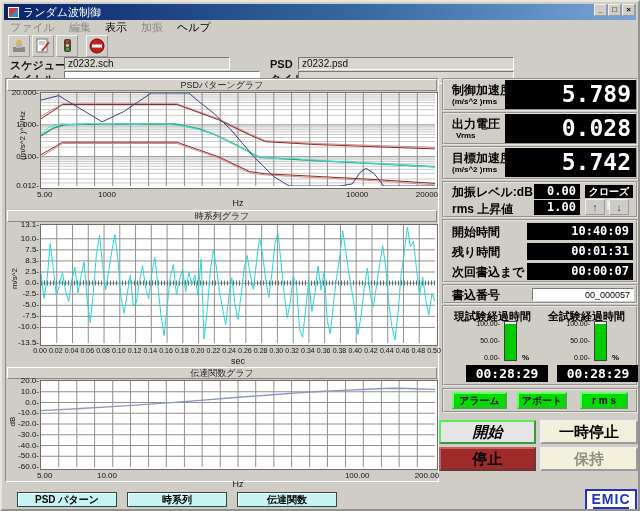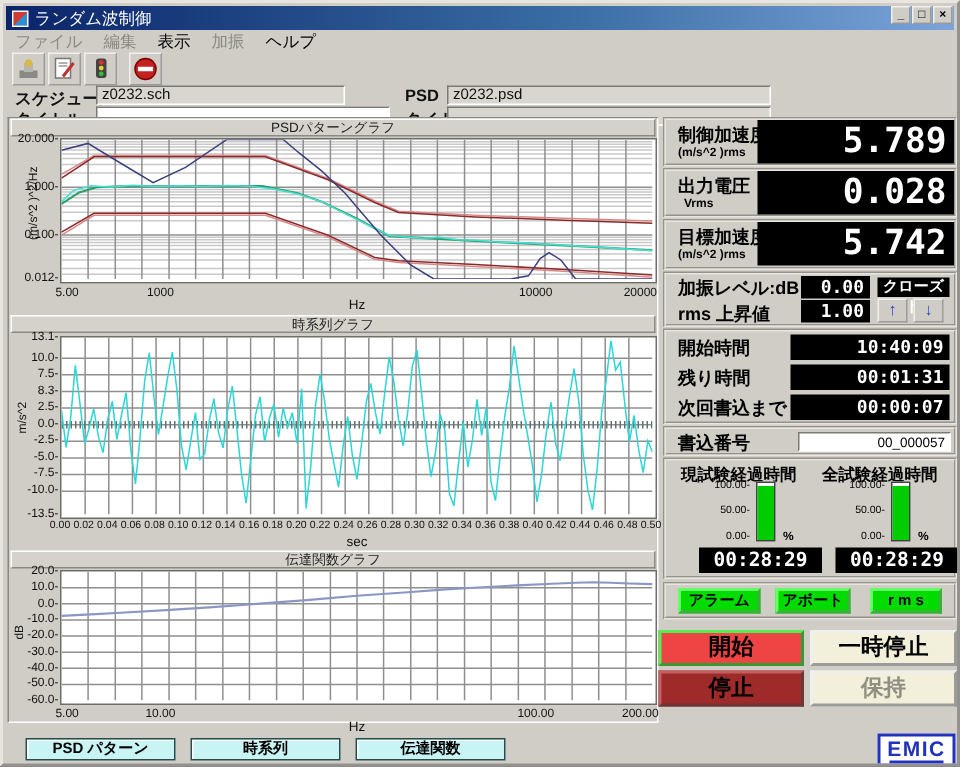--- a/index.html
+++ b/index.html
@@ -64,21 +64,21 @@
   .scale:after{content:"-";}
   .bartrack{position:absolute;width:13px;background:#fff;border:1px solid #404040;}
   .barfill{position:absolute;left:0;bottom:0;width:100%;background:#00cc00;}
   .pct{position:absolute;font-size:8px;font-weight:bold;color:#000;}
   .etime{position:absolute;background:#000;color:#fff;text-align:center;
     font-family:"DejaVu Sans Mono",monospace;font-weight:bold;font-size:13px;line-height:17px;}
   .greenbtn{position:absolute;height:17px;background:#00dc00;border:2px outset #66ff66;
     font-size:10px;font-weight:bold;color:#000;text-align:center;line-height:13px;}
   .ctrlbtn{position:absolute;height:24px;border:2px outset #efefef;font-size:15px;font-weight:bold;
     text-align:center;line-height:20px;color:#000;}
-  .ctrl-start{background:#ef4444;border-color:#55ee55;}
+  .ctrl-start{background:#e5e5e5;border-color:#55ee55;font-style:italic;}
   .ctrl-pause{background:#f2efda;}
   .ctrl-stop{background:#9e2a2a;border-color:#c06060;}
   .ctrl-hold{background:#f2efda;color:#8f8f82;}
   .logo{position:absolute;background:#fff;border:2px solid #2233bb;text-align:center;
     font-weight:bold;font-size:14px;color:#2233bb;letter-spacing:1px;line-height:16px;}
   .logo .sub{display:block;height:2px;background:#2233bb;margin:0 6px 2px 6px;}
   
   .tabbtn{position:absolute;top:490px;width:100px;height:15px;background:#c8f4f4;border:1px solid #2a4a4a;
     box-shadow:inset 1px 1px 0 #fff;font-size:10px;font-weight:bold;text-align:center;line-height:13px;color:#000;}
 </style>

